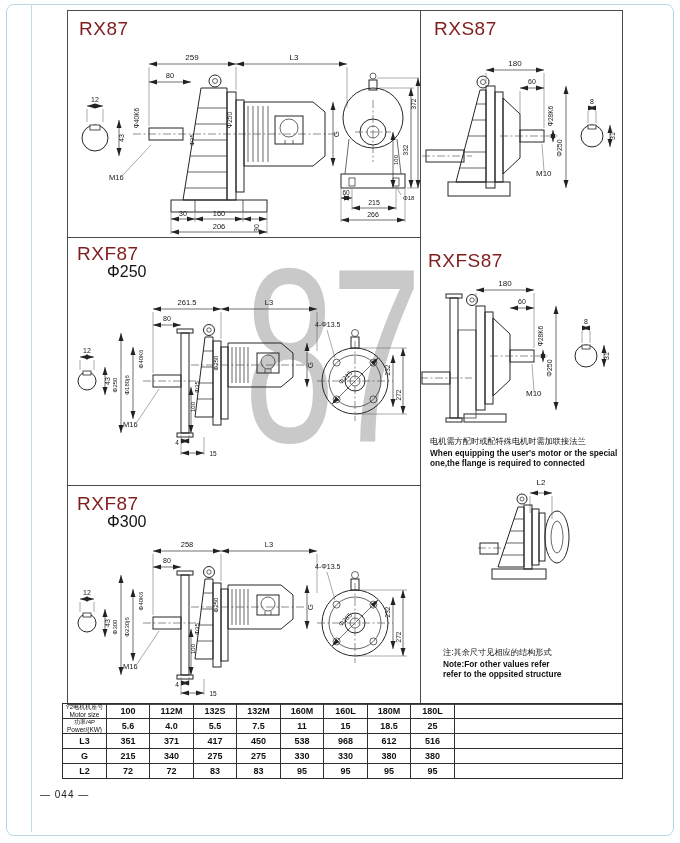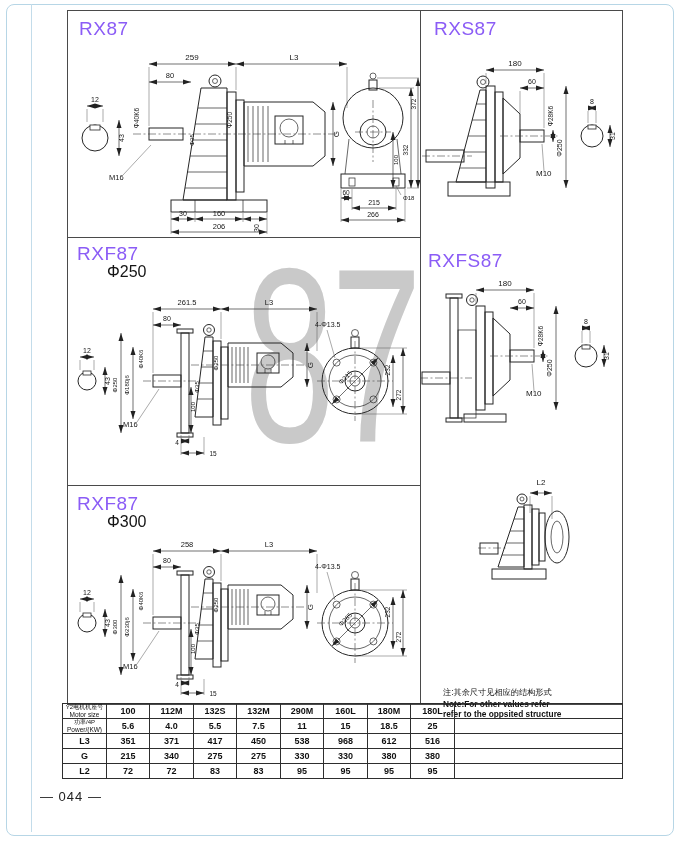--- a/index.html
+++ b/index.html
@@ -4,39 +4,39 @@
 <style>
   html,body{margin:0;padding:0;background:#e8e8e8}
   .page{position:relative;width:680px;height:843px;background:#fff;font-family:"Liberation Sans",sans-serif;overflow:hidden}
   .abs{position:absolute}
   .pageframe{left:6px;top:4px;width:666px;height:830px;border:1px solid #b7d6e6;border-radius:8px}
   .blueline{left:31px;top:4px;width:1px;height:828px;background:#c3dcea}
   .frame{left:67px;top:10px;width:554px;height:693px;border:1px solid #4a4a4a}
   .vdiv{left:420px;top:10px;width:1px;height:693px;background:#4a4a4a}
   .hdiv1{left:67px;top:237px;width:353px;height:1px;background:#4a4a4a}
   .hdiv2{left:67px;top:485px;width:353px;height:1px;background:#4a4a4a}
-  .title{font-size:19px;color:#8b5cf6;letter-spacing:.5px}
+  .title{font-size:19px;color:#7f1d1d;letter-spacing:.5px}
   .subtitle{font-size:16px;color:#141414}
   .watermark{left:244px;top:242px;font-size:248px;line-height:228px;color:#c9c9c9;letter-spacing:-6px;transform:scaleX(.66);transform-origin:0 0;font-weight:400}
   svg{position:absolute;left:0}
   svg text{font-family:"Liberation Sans",sans-serif;fill:#161616}
   .t6{font-size:6px}.t65{font-size:6.5px}.t7{font-size:7px}.t75{font-size:7.5px}.t8{font-size:8px}
   .mid{text-anchor:middle}
   .ln{stroke:#262626;fill:none;stroke-width:1}
   .lt{stroke:#262626;fill:none;stroke-width:.7}
   .dim{stroke:#333;stroke-width:.7;fill:none}
   .ext{stroke:#555;stroke-width:.5;fill:none}
   .cl{stroke:#444;stroke-width:.6;stroke-dasharray:8 2.5 2 2.5;fill:none}
   .note{font-size:8.2px;line-height:10.5px;color:#111;white-space:nowrap}
   .note .en{font-weight:700;font-size:8.3px}
   .dimtable{border-collapse:collapse;table-layout:fixed;width:561px;font-size:9px;font-weight:700;color:#111;text-align:center}
   .dimtable td{border:1px solid #2e2e2e;padding:0;height:14px;overflow:hidden}
   .dimtable .cn{font-size:6px;line-height:6.5px;font-weight:400}
   .dimtable .en{font-size:6.5px;line-height:7px;font-weight:400}
-  .footer{font-size:13px;color:#222;letter-spacing:1px}
+  .footer{font-size:10px;color:#222;letter-spacing:1px}
 </style>
 </head>
 <body>
 
 <div class="page">
 
   <div class="abs watermark">87</div>
 
   <svg width="0" height="0" style="position:absolute">
     <defs>
@@ -344,20 +344,25 @@
         <line class="dim" x1="162" y1="54" x2="170" y2="54" marker-start="url(#ar)" marker-end="url(#ar)"></line>
         <line class="ext" x1="162" y1="57" x2="162" y2="69"></line>
           <line class="ext" x1="170" y1="57" x2="170" y2="69"></line>
         <text class="t7 mid" x="166" y="50">8</text>
         <line class="dim" x1="184" y1="71" x2="184" y2="93" marker-start="url(#ar)" marker-end="url(#ar)"></line>
         <text class="t7 mid" transform="rotate(-90 189 82)" x="189" y="82">31</text>
       </g>
     </svg>
   </div>
 
+  <div class="abs note" style="left:430px;top:437px;width:192px">
+    <div>电机需方配时或配特殊电机时需加联接法兰</div>
+    <div class="en">When equipping the user's motor or the special</div>
+    <div class="en">one,the flange is required to connected</div>
+  </div>
 
   <svg class="abs" style="left:478px;top:473px" width="145" height="140" viewBox="0 0 145 140">
     <g>
       <text class="t8 mid" x="63" y="12">L2</text>
       <line class="dim" x1="52" y1="20" x2="74" y2="20" marker-start="url(#ar)" marker-end="url(#ar)"></line>
       <line class="ext" x1="52" y1="23" x2="52" y2="40"></line>
         <line class="ext" x1="74" y1="23" x2="74" y2="46"></line>
       <line class="cl" x1="0" y1="75" x2="30" y2="75"></line>
       <rect class="ln" x="2" y="70" width="18" height="11"></rect>
       <polygon class="ln" points="20,94 40,34 46,34 46,94"></polygon>
@@ -466,21 +471,21 @@
         <line class="dim" x1="326" y1="70" x2="326" y2="122" marker-start="url(#ar)" marker-end="url(#ar)"></line>
         <text class="t65 mid" transform="rotate(-90 323 85)" x="323" y="85">232</text>
         <line class="dim" x1="336" y1="63" x2="336" y2="129" marker-start="url(#ar)" marker-end="url(#ar)"></line>
         <text class="t65 mid" transform="rotate(-90 334 110)" x="334" y="110">272</text>
         <line class="ext" x1="288" y1="63" x2="340" y2="63"></line>
           <line class="ext" x1="288" y1="129" x2="340" y2="129"></line>
       </g>
     </svg>
   </div>
 
-  <div class="abs note" style="left:443px;top:688px;width:185px">
+  <div class="abs note" style="left:443px;top:648px;width:185px">
     <div>注:其余尺寸见相应的结构形式</div>
     <div class="en">Note:For other values refer</div>
     <div class="en">refer to the oppsited structure</div>
   </div>
 
   <div class="abs" style="left:62px;top:703px">
     <table class="dimtable">
       <colgroup>
         <col style="width:44px">
         <col style="width:43px">
@@ -496,21 +501,21 @@
       <tbody>
           <tr>
         <td>
           <div class="cn">Y2电机机座号</div>
           <div class="en">Motor size</div>
         </td>
         <td>100</td>
         <td>112M</td>
         <td>132S</td>
         <td>132M</td>
-        <td>290M</td>
+        <td>160M</td>
         <td>160L</td>
         <td>180M</td>
         <td>180L</td>
         <td></td>
       </tr>
       <tr>
         <td>
           <div class="cn">功率/4P</div>
           <div class="en">Power/(KW)</div>
         </td>

